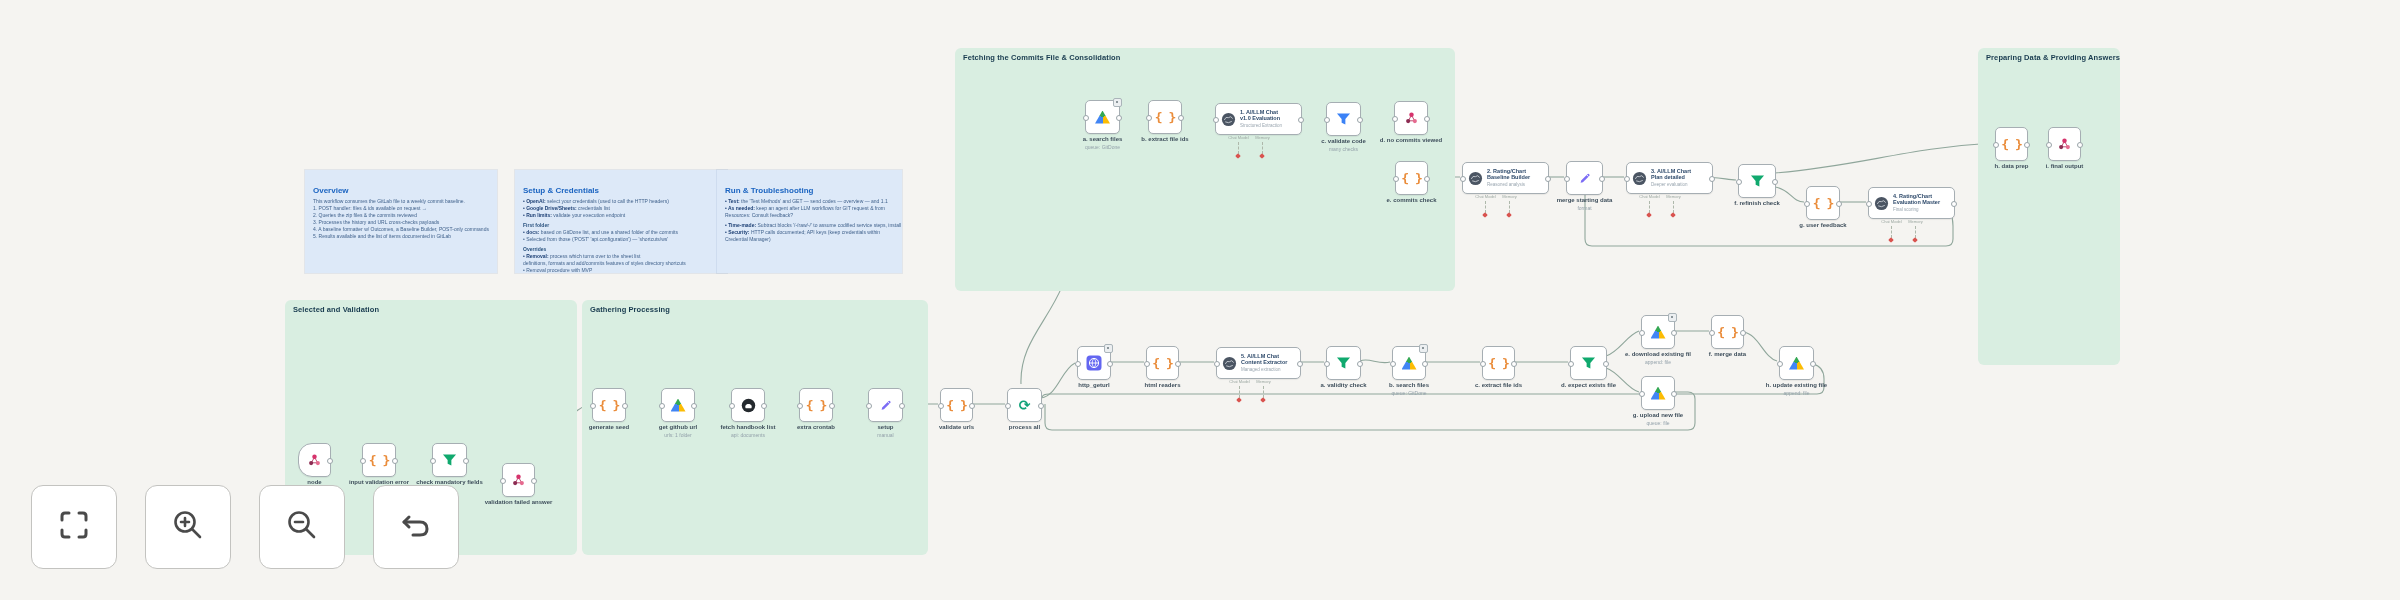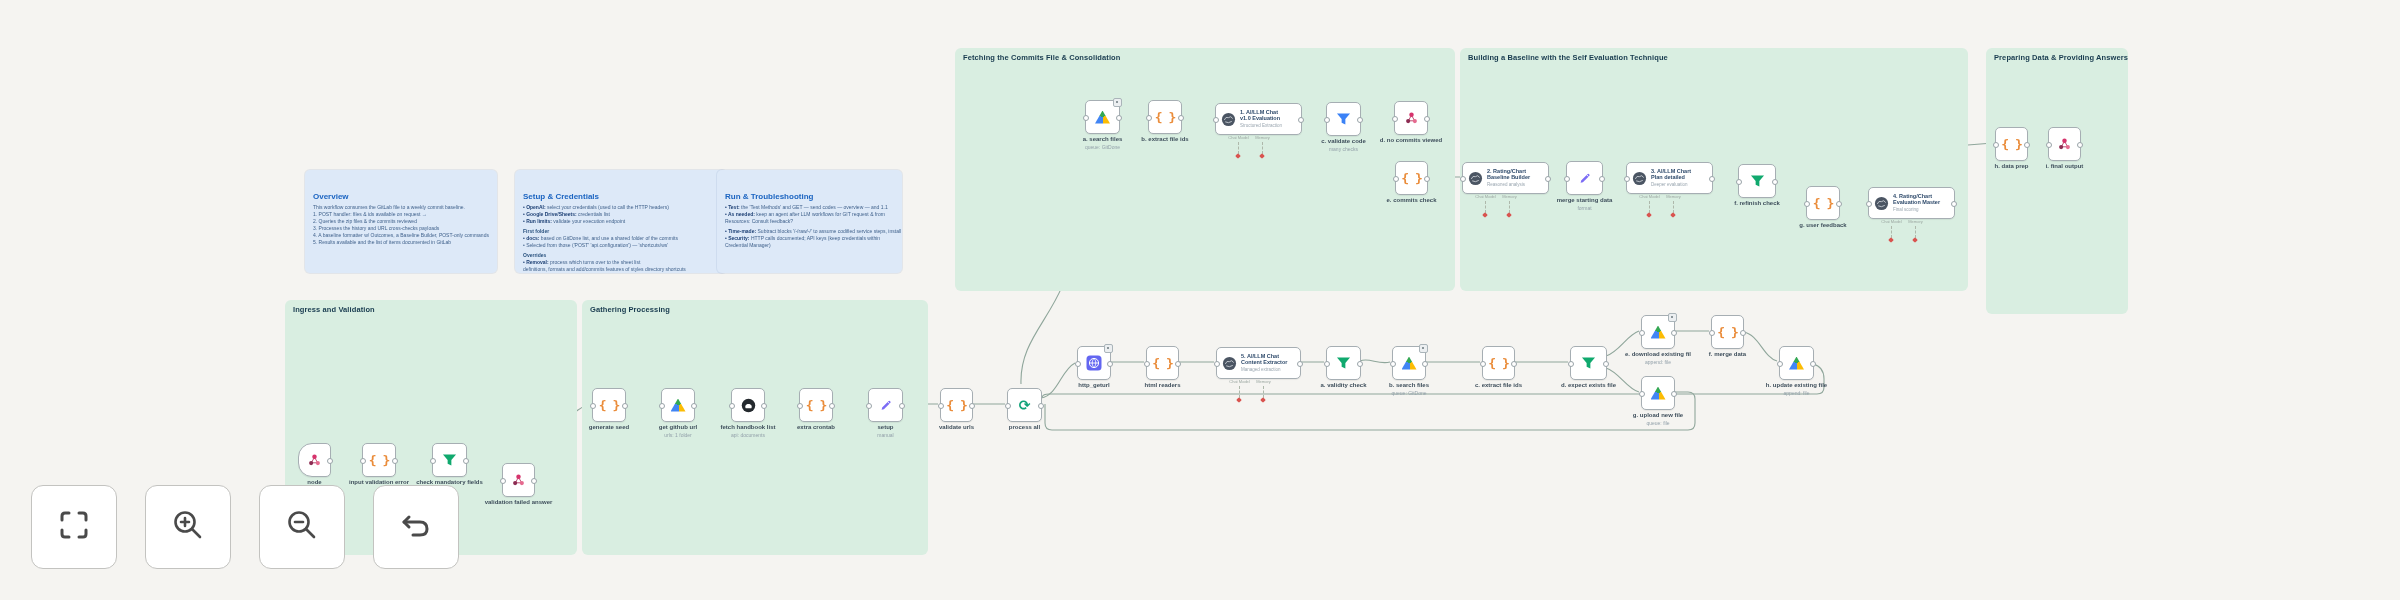--- a/index.html
+++ b/index.html
@@ -12,22 +12,22 @@
   #canvas{position:absolute;inset:0;}
   .group{
     position:absolute;background:#d9eee1;border-radius:6px;
   }
   .group-title{
     position:absolute;top:5px;left:8px;
     font-size:7.5px;font-weight:700;color:#173a4e;letter-spacing:.1px;
     white-space:nowrap;
   }
   .note{
-    position:absolute;background:#dde9f8;border-radius:5px;
-    padding:22px 8px;box-sizing:border-box;overflow:hidden;
+    position:absolute;background:#dde9f8;border-radius:0;
+    padding:16px 8px;box-sizing:border-box;overflow:hidden;
     box-shadow:0 0 0 1px rgba(120,150,190,.15);
   }
   .note-title{font-size:8px;font-weight:700;color:#1b64c1;margin-bottom:3px;}
   .note-line{font-size:5px;line-height:7px;color:#41628c;white-space:nowrap;}
   .note-line b{color:#1c3f74;}
   .note-line.gap{height:3px;}
   .note-line.sub{font-weight:700;color:#2a527f;}
   svg#edges{position:absolute;left:0;top:0;pointer-events:none;}
   svg#edges path{fill:none;stroke:#8fa69b;stroke-width:1.1;}
   .node{
@@ -117,28 +117,25 @@
       <path d="M1606,356 C1619,352 1627,335 1639,331"></path>
       <path d="M1606,368 C1619,372 1627,389 1639,392"></path>
       <path d="M1674,331 L1709,331"></path>
       <path d="M1743,332 C1759,334 1763,357 1777,361"></path>
       <path d="M1813,364 C1821,366 1824,372 1824,379 L1824,387 Q1824,394 1817,394 L1049,394 Q1043,394 1042,397"></path>
       <path d="M1674,392 L1688,392 Q1695,392 1695,399 L1695,423 Q1695,430 1688,430 L1052,430 Q1045,430 1045,423 L1045,404"></path>
     </svg>
 <div class="group" style="left: 955px; top: 48px; width: 500px; height: 243px;">
       <div class="group-title">Fetching the Commits File &amp; Consolidation</div>
     </div>
-    <div class="group" style="left: 1460px; top: 48px; width: 508px; height: 243px;">
-      <div class="group-title">Building a Baseline with the Self Evaluation Technique</div>
-    </div>
-    <div class="group" style="left: 1978px; top: 48px; width: 142px; height: 266px; margin-left: 8px;">
+    <div class="group" style="left: 1978px; top: 48px; width: 142px; height: 317px;">
       <div class="group-title">Preparing Data &amp; Providing Answers</div>
     </div>
     <div class="group" style="left: 285px; top: 300px; width: 292px; height: 255px;">
-      <div class="group-title">Ingress and Validation</div>
+      <div class="group-title">Selected and Validation</div>
     </div>
     <div class="group" style="left: 582px; top: 300px; width: 346px; height: 255px;">
       <div class="group-title">Gathering Processing</div>
     </div>
     <div class="note" style="left: 305px; top: 170px; width: 192px; height: 103px;">
       <div class="note-title">Overview</div>
       <div class="note-line">This workflow consumes the GitLab file to a weekly commit baseline.</div>
       <div class="note-line">1. POST handler: files &amp; ids available on request →</div>
       <div class="note-line">2. Queries the zip files &amp; the commits reviewed</div>
       <div class="note-line">3. Processes the history and URL cross-checks payloads</div>

